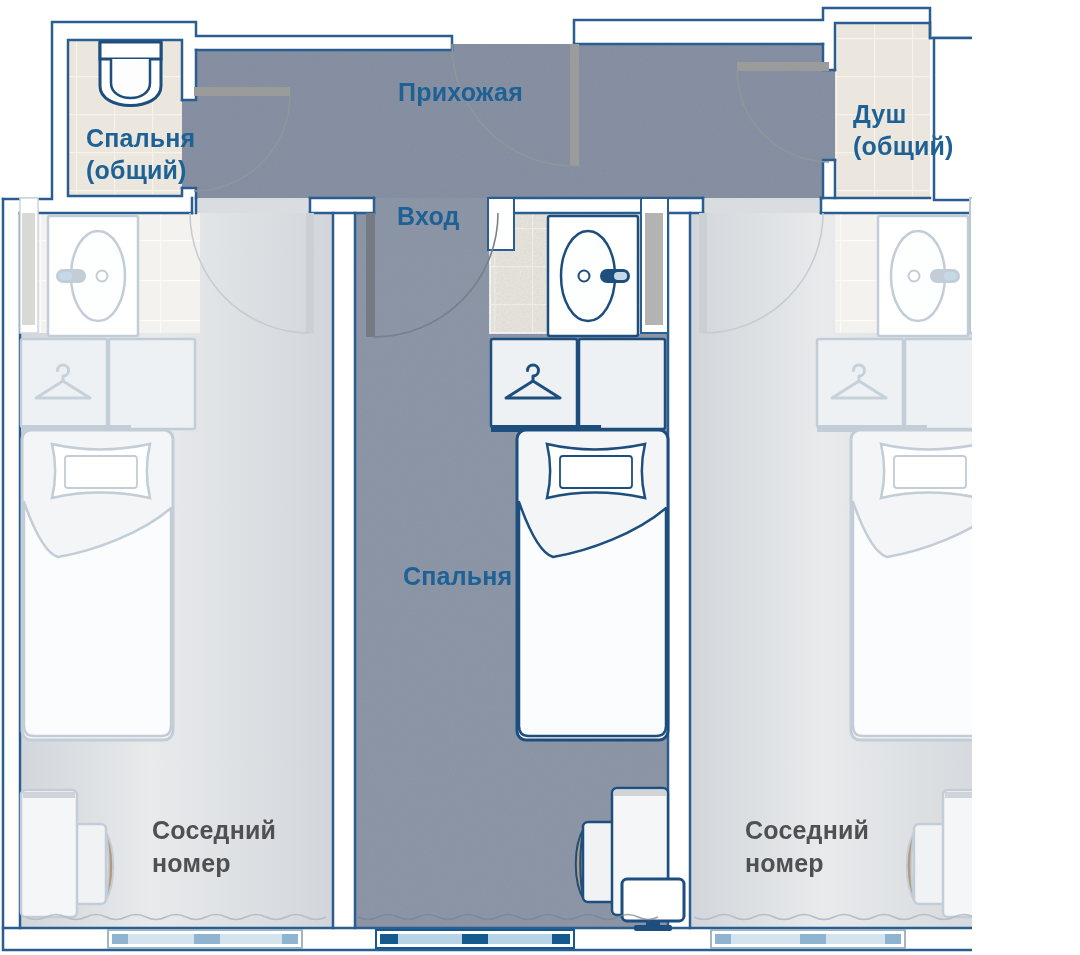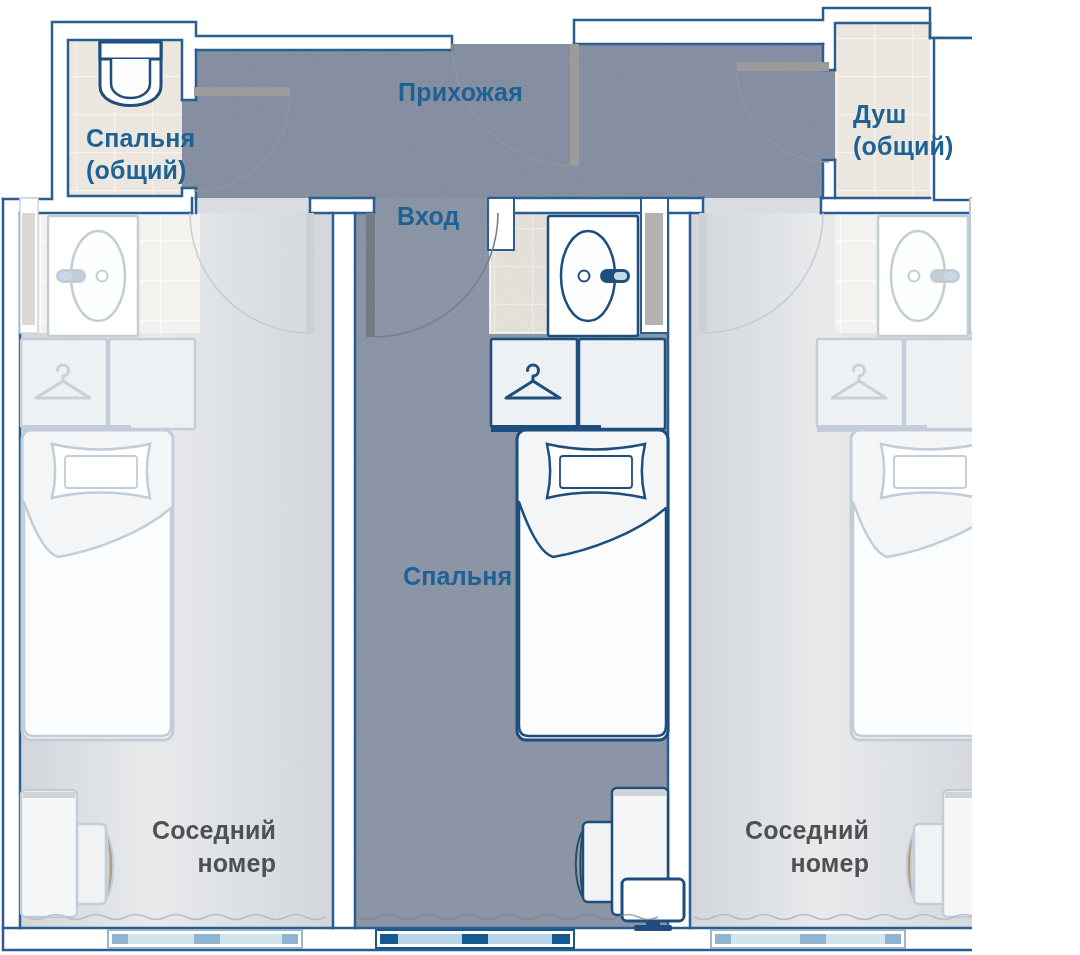--- a/index.html
+++ b/index.html
@@ -1,21 +1,21 @@
 <!DOCTYPE html>
 <html><head>
 <meta charset="utf-8">
 <style>
   html,body{margin:0;padding:0;background:#fff;}
   .stage{position:relative;width:972px;height:955px;background:#fff;overflow:hidden;
          font-family:"Liberation Sans",sans-serif;}
   .stage svg{position:absolute;left:0;top:0;}
   .lbl{position:absolute;font:700 25px/32px "Liberation Sans",sans-serif;
        color:#1e6195;letter-spacing:.2px;white-space:nowrap;}
-  .lbl.gray{color:#4e5052;line-height:33px;text-align:right;}
+  .lbl.gray{color:#4e5052;line-height:33px;}
 </style>
 </head>
 <body>
 
 <div class="stage">
 
 <svg width="1080" height="955" viewBox="0 0 1080 955">
 <defs>
   <pattern id="tileB" width="38" height="38" patternUnits="userSpaceOnUse">
     <rect width="38" height="38" fill="#ebe7df"></rect>

